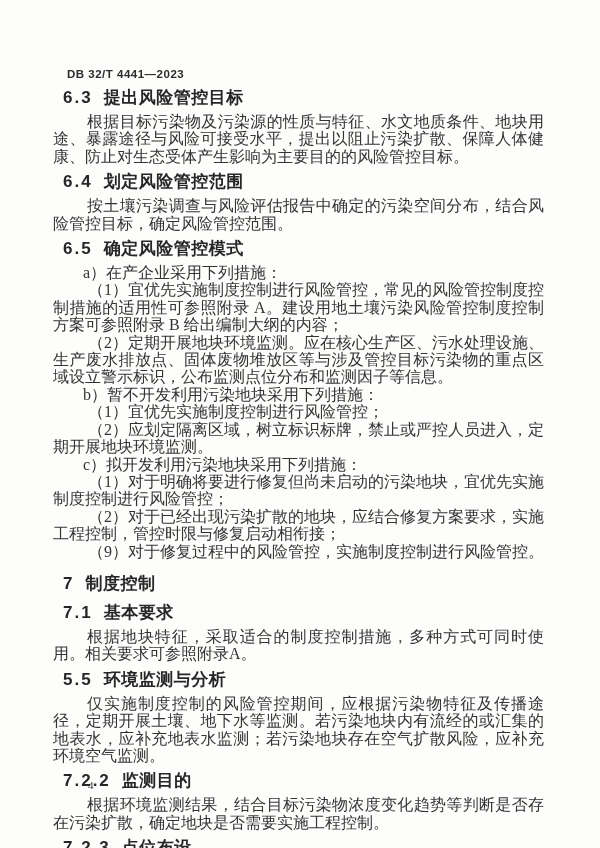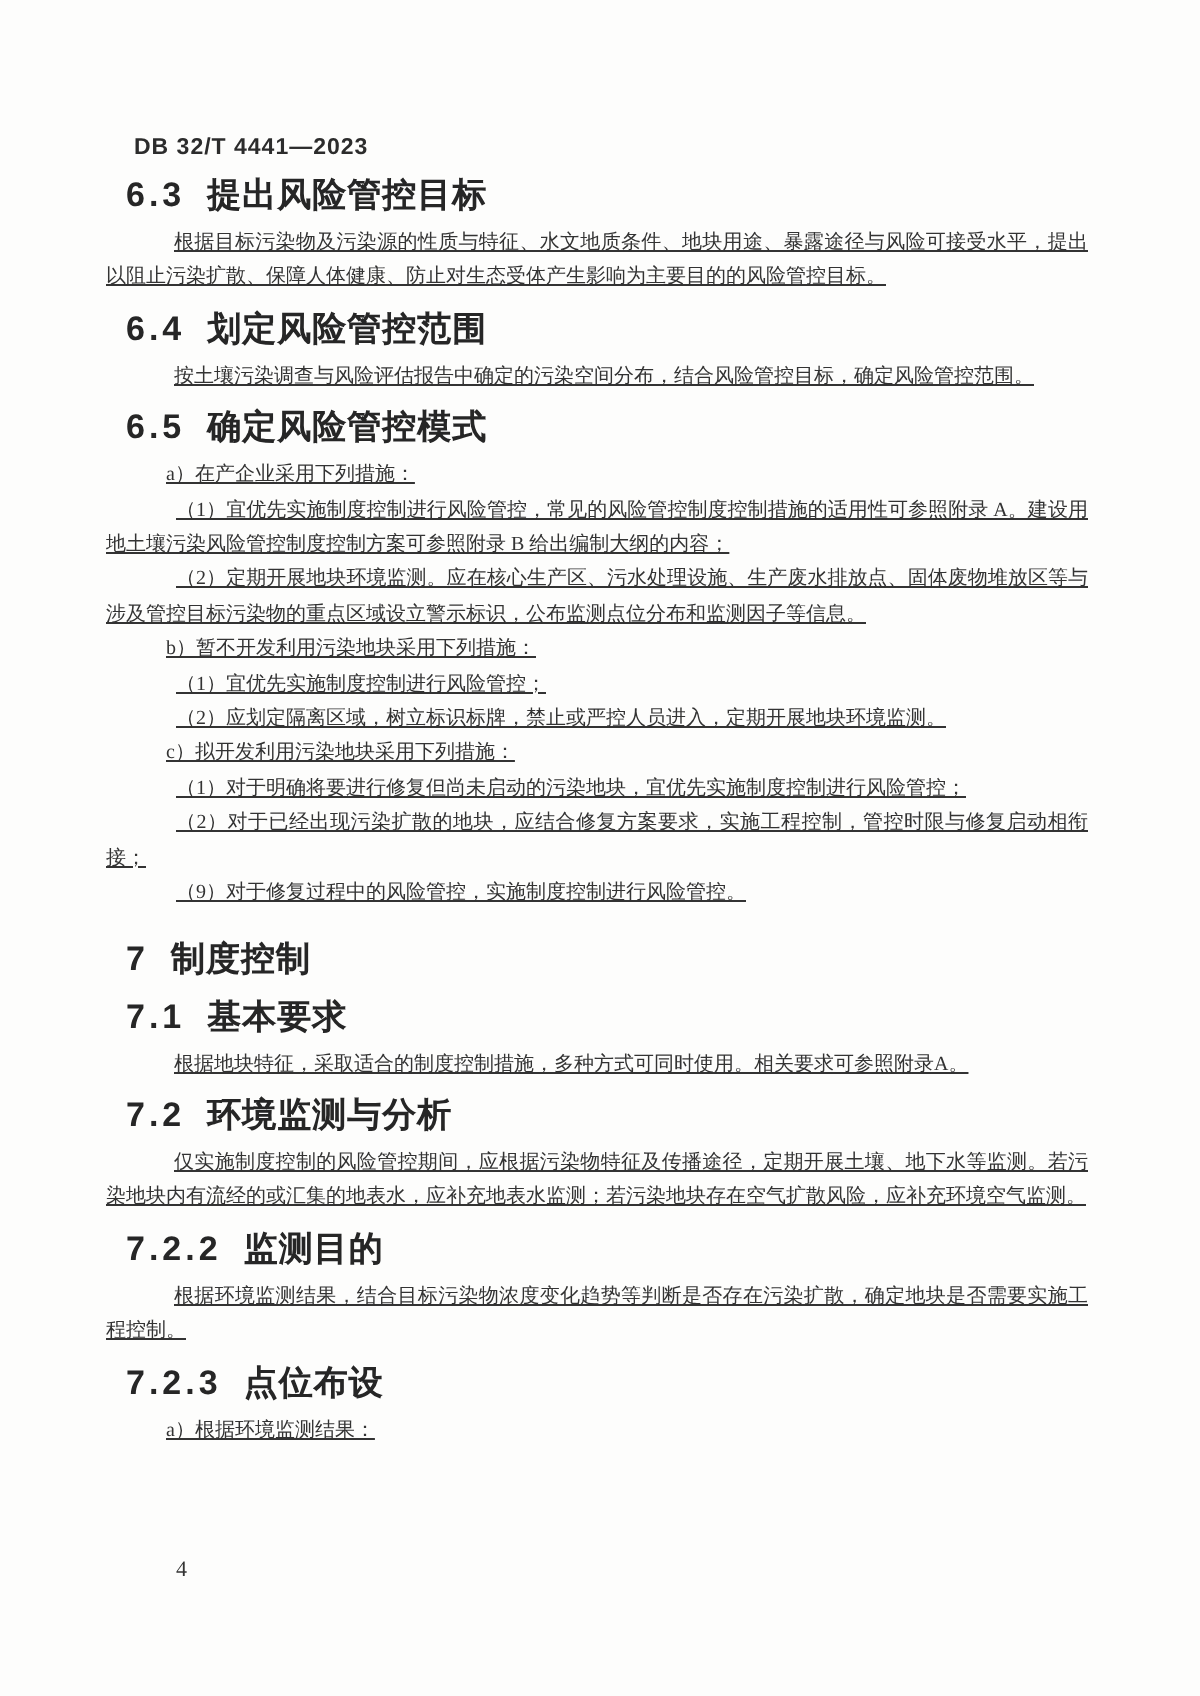--- a/index.html
+++ b/index.html
@@ -46,25 +46,24 @@
   }
   .h-num {
     letter-spacing: 2px;
     margin-right: 11px;
   }
   .h-title {
     letter-spacing: 0.5px;
   }
   p {
     margin: 0;
-    font-size: 10px;
+    font-size: 16px;
     line-height: 17.4px;
     text-align: justify;
     color: #333333;
-    text-decoration: underline;
   }
   p.para   { text-indent: 34px; }
   p.item-a { text-indent: 30px; }
   p.item-n { text-indent: 35px; }
   .page-number {
     position: absolute;
     left: 88px;
     top: 779px;
     font-size: 11px;
     color: #333333;
@@ -88,21 +87,21 @@
       <p class="item-a">b）暂不开发利用污染地块采用下列措施：</p>
       <p class="item-n">（1）宜优先实施制度控制进行风险管控；</p>
       <p class="item-n">（2）应划定隔离区域，树立标识标牌，禁止或严控人员进入，定期开展地块环境监测。</p>
       <p class="item-a">c）拟开发利用污染地块采用下列措施：</p>
       <p class="item-n">（1）对于明确将要进行修复但尚未启动的污染地块，宜优先实施制度控制进行风险管控；</p>
       <p class="item-n">（2）对于已经出现污染扩散的地块，应结合修复方案要求，实施工程控制，管控时限与修复启动相衔接；</p>
       <p class="item-n">（9）对于修复过程中的风险管控，实施制度控制进行风险管控。</p>
       <div class="heading h1"><span class="h-num">7</span><span class="h-title">制度控制</span></div>
       <div class="heading h2"><span class="h-num">7.1</span><span class="h-title">基本要求</span></div>
       <p class="para">根据地块特征，采取适合的制度控制措施，多种方式可同时使用。相关要求可参照附录A。</p>
-      <div class="heading h2"><span class="h-num">7.2</span><span class="h-title">环境监测与分析</span></div>
+      <div class="heading h2"><span class="h-num">5.5</span><span class="h-title">环境监测与分析</span></div>
       <p class="para">仅实施制度控制的风险管控期间，应根据污染物特征及传播途径，定期开展土壤、地下水等监测。若污染地块内有流经的或汇集的地表水，应补充地表水监测；若污染地块存在空气扩散风险，应补充环境空气监测。</p>
       <div class="heading h3"><span class="h-num">7.2.2</span><span class="h-title">监测目的</span></div>
       <p class="para">根据环境监测结果，结合目标污染物浓度变化趋势等判断是否存在污染扩散，确定地块是否需要实施工程控制。</p>
       <div class="heading h3"><span class="h-num">7.2.3</span><span class="h-title">点位布设</span></div>
       <p class="item-a">a）根据环境监测结果：</p>
     </div>
 
   <div class="page-number">4</div>
 </div>
 

